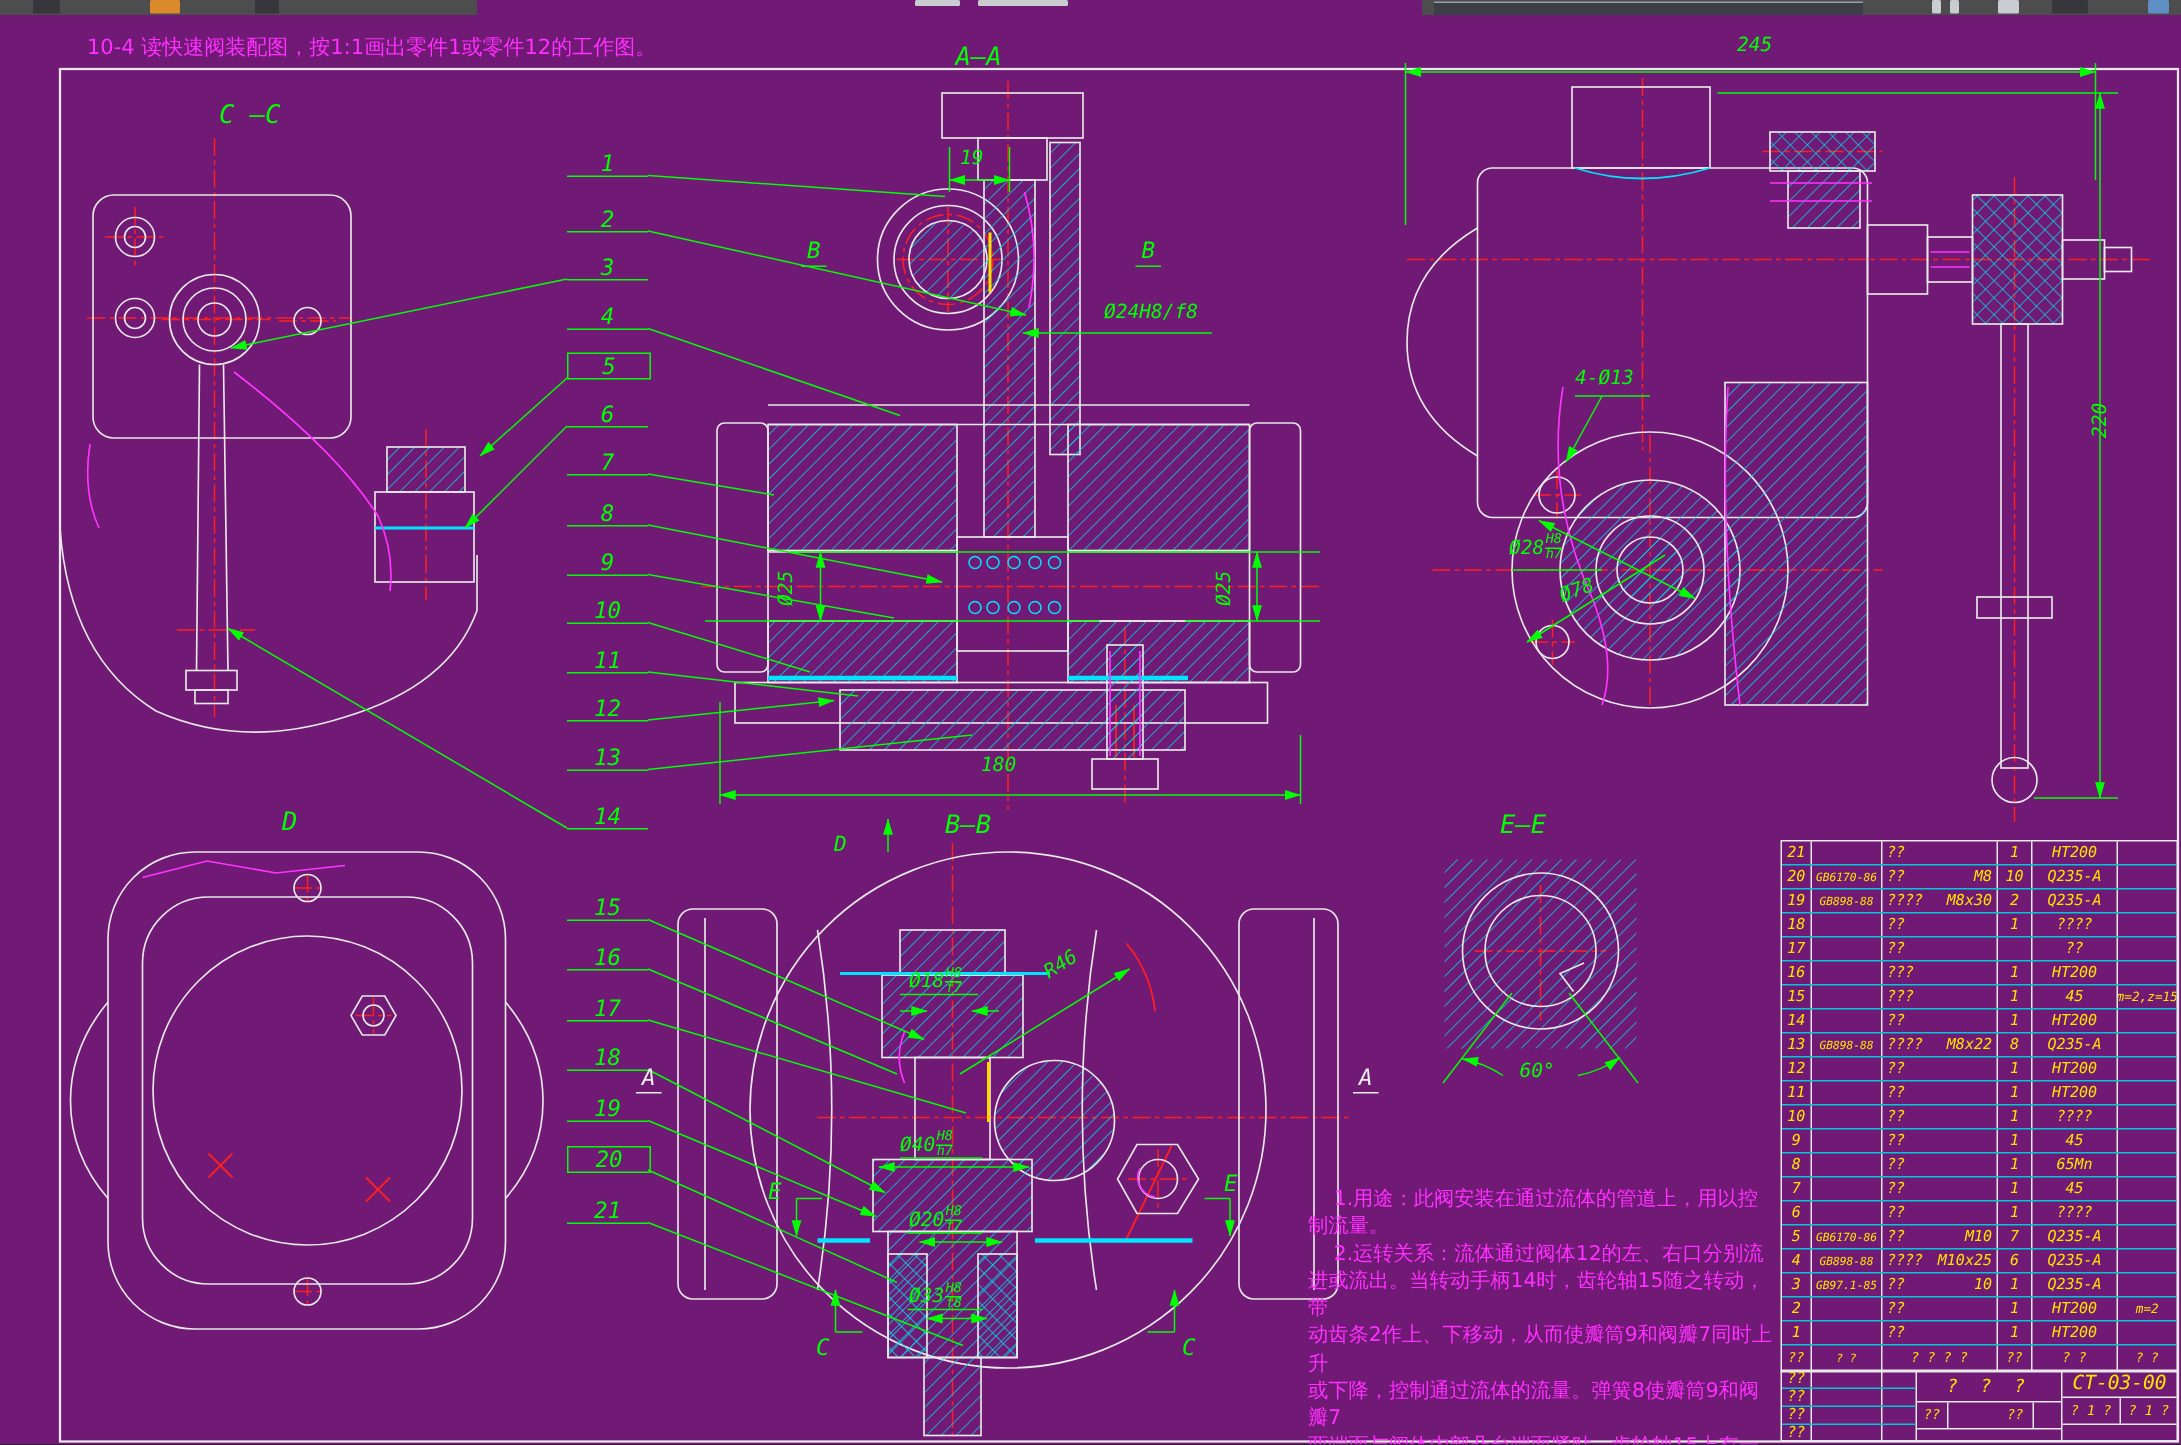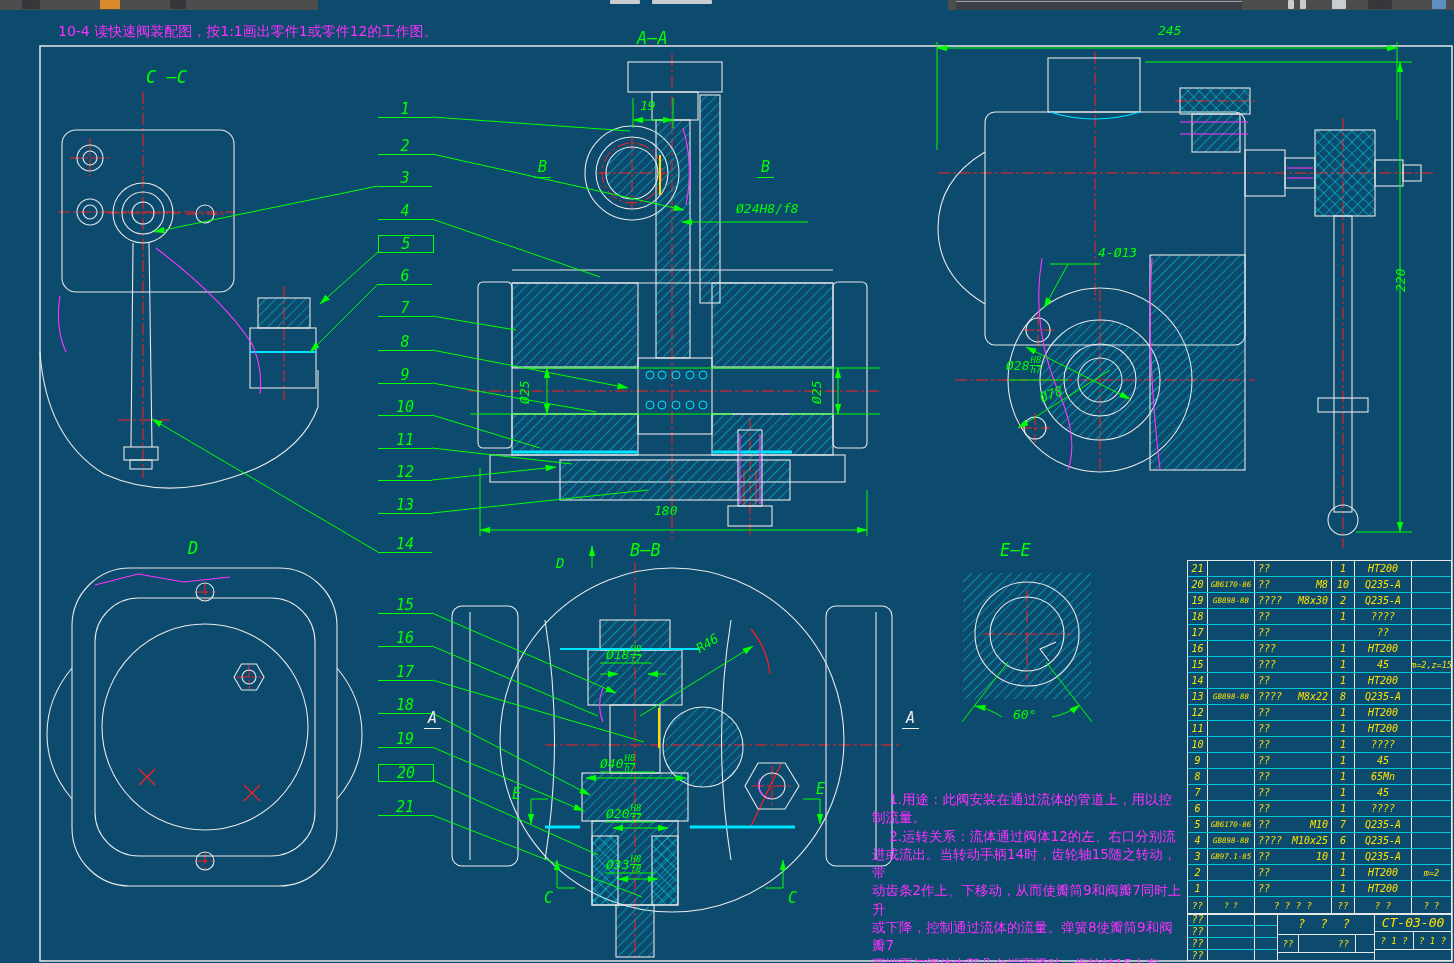--- a/index.html
+++ b/index.html
@@ -1,16 +1,16 @@
 <!DOCTYPE html>
 <html><head>
 <meta charset="utf-8">
 <style>
   html,body{margin:0;padding:0;background:#15181c;}
-  #stage{position:relative;width:1454px;height:963px;background:#0c4a6e;overflow:hidden;
+  #stage{position:relative;width:1454px;height:963px;background:#701a75;overflow:hidden;
          font-family:"DejaVu Sans","Liberation Sans",sans-serif;}
   
   #topbar{position:absolute;left:0;top:0;width:1454px;height:10px;}
   .tbseg{position:absolute;top:0;height:10px;background:#4d4d4d;}
   .tbstub{position:absolute;top:0;height:9px;background:#35373a;border-radius:1px;}
   .tbstub.orange{background:#d98b2b;}
   .tbfield{position:absolute;top:1px;height:8px;background:#3c4046;border-top:1px solid #9aa0a8;}
   .tbstub.blue{background:#5d8fc4;}
   .tbstub.lite{background:#c9ccd1;}
   
@@ -425,21 +425,21 @@
       </div>
       <div class="dim" style="left: 736px; top: 202px;">
         <span>Ø24H8/f8</span>
       </div>
       <div class="dim" style="left: 1158px; top: 24px;">
         <span>245</span>
       </div>
       <div class="dim" style="left: 1394px; top: 292px; transform: rotate(-90deg);">
         <span>220</span>
       </div>
-      <div class="dim" style="left: 1098px; top: 246px;">
+      <div class="dim" style="left: 1050px; top: 246px;">
         <span>4-Ø13</span>
       </div>
       <div class="dim" style="left: 1006px; top: 356px;">
         <span>Ø28</span>
         <span class="fr">
           <i>H8</i>
           <i>h7</i>
         </span>
       </div>
       <div class="dim" style="left: 1038px; top: 392px; transform: rotate(-20deg);">

